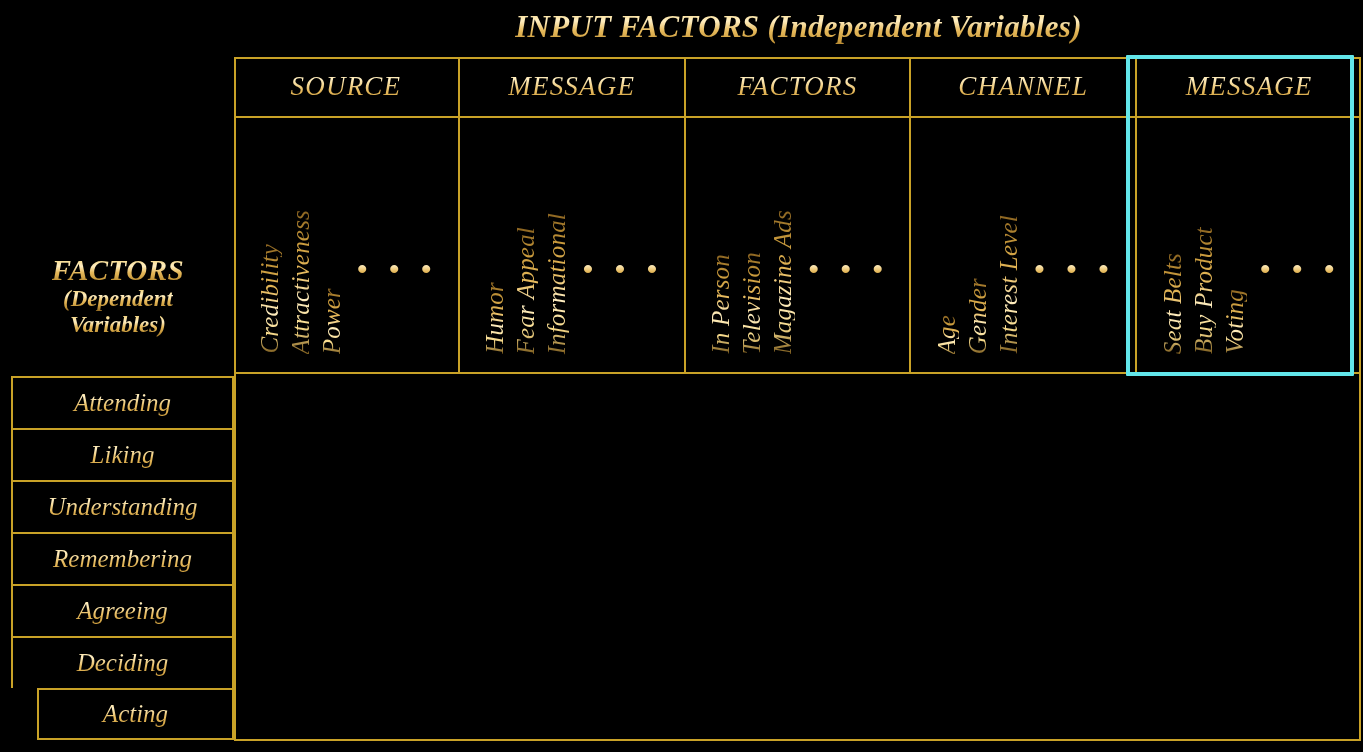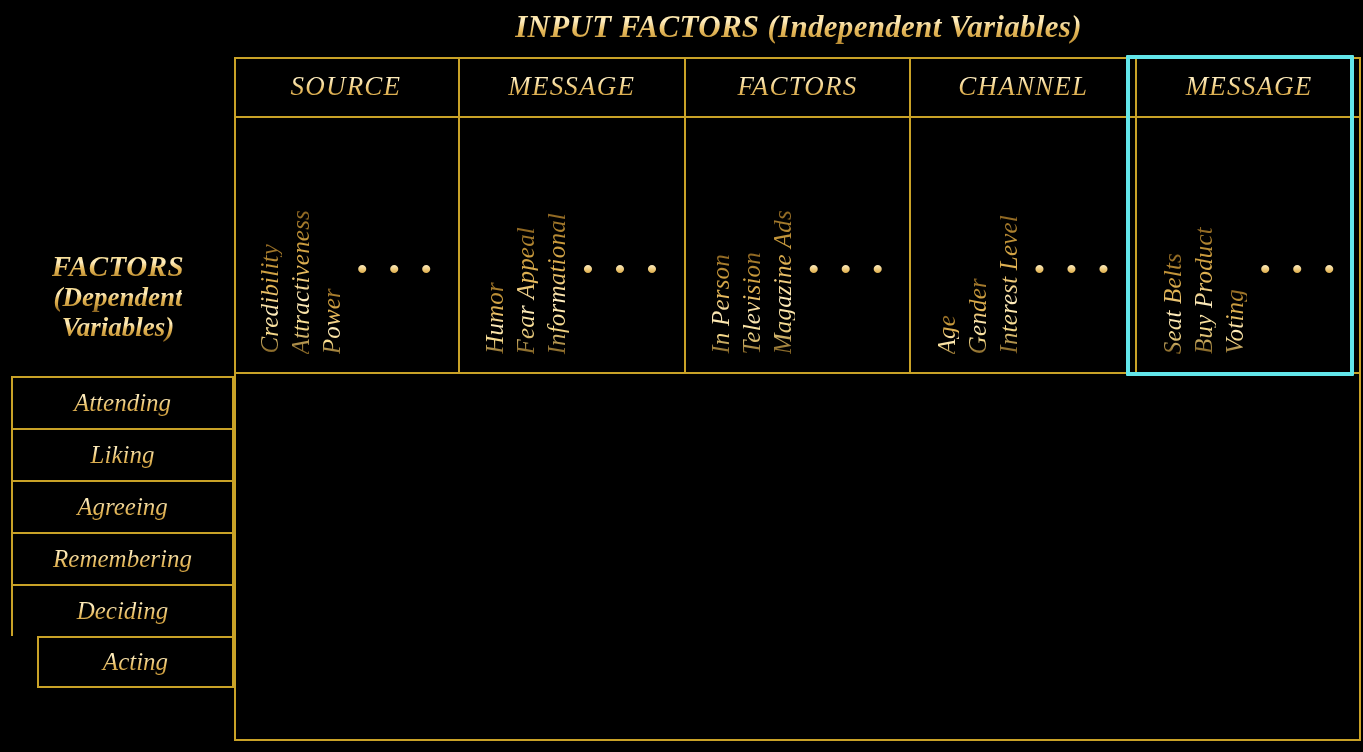--- a/index.html
+++ b/index.html
@@ -54,21 +54,21 @@
     line-height: 1.12;
     text-align: center;
   }
   #output-label .ol-1 {
     font-size: 29px;
     font-weight: bold;
     font-style: italic;
     letter-spacing: 0.5px;
   }
   #output-label .ol-2, #output-label .ol-3 {
-    font-size: 27px;
+    font-size: 23px;
     font-weight: bold;
   }
 
   
   #table-frame {
     position: absolute;
     left: 234px;
     top: 57px;
     width: 1127px;
     height: 684px;
@@ -256,19 +256,20 @@
   <div class="body-col"></div>
   <div class="body-col"></div>
   <div class="body-col"></div>
   <div class="body-col"></div>
   <div class="body-col"></div>
 </div>
 
 <div id="row-labels">
   <div class="row-label gold">Attending</div>
   <div class="row-label gold">Liking</div>
+  <div class="row-label gold">Understanding</div>
+  <div class="row-label gold">Remembering</div>
   <div class="row-label gold">Agreeing</div>
-  <div class="row-label gold">Remembering</div>
   <div class="row-label gold">Deciding</div>
   <div class="row-label gold">Acting</div>
 </div>
 
 <div id="target-highlight"></div>
 
 </body></html>

